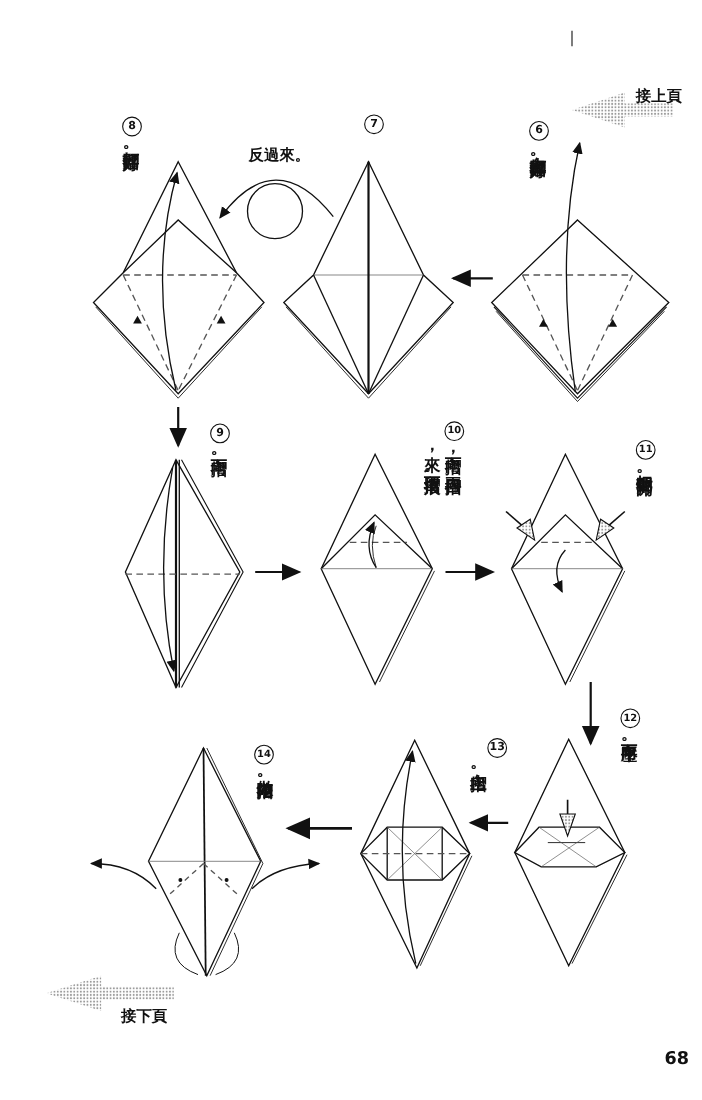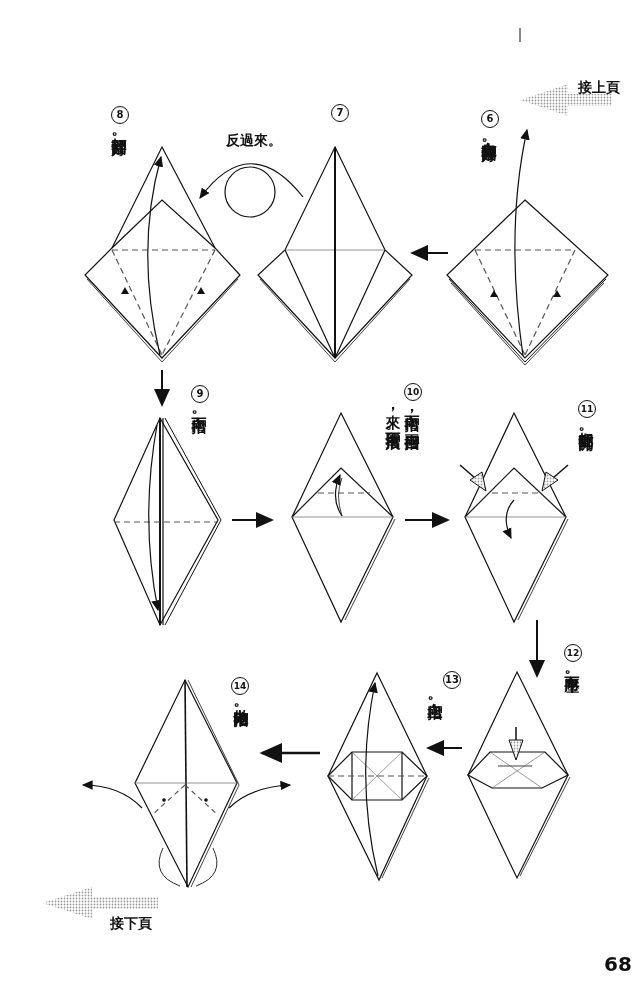--- a/index.html
+++ b/index.html
@@ -1,21 +1,21 @@
 <!DOCTYPE html>
 <html><head>
 <meta charset="utf-8">
 <style>
   html,body{margin:0;padding:0;background:#fff;}
   body{width:638px;height:1000px;position:relative;overflow:hidden;font-family:"DejaVu Sans",sans-serif;color:#111;}
   svg.diagrams{position:absolute;left:0;top:0;width:638px;height:1000px;}
   .vcap{position:absolute;writing-mode:vertical-rl;font-size:15px;font-weight:bold;line-height:16px;letter-spacing:1px;color:#111;}
   .num{position:absolute;width:16px;height:16px;border:1.5px solid #111;border-radius:50%;font-size:10px;font-weight:bold;text-align:center;line-height:16px;background:#fff;}
   .hcap{position:absolute;font-size:14px;font-weight:bold;white-space:nowrap;text-align:center;}
-  .pagenum{position:absolute;font-size:20px;font-weight:bold;font-family:"DejaVu Sans",sans-serif;}
+  .pagenum{position:absolute;font-size:16px;font-weight:bold;font-family:"DejaVu Sans",sans-serif;}
 </style>
 </head>
 <body>
 
 <svg class="diagrams" viewBox="0 0 638 1000" xmlns="http://www.w3.org/2000/svg">
   <defs>
     <marker id="ah" markerWidth="10" markerHeight="10" refX="8" refY="5" orient="auto">
       <path d="M0,1 L9,5 L0,9 Z" fill="#111"></path>
     </marker>
     <pattern id="dots" width="3" height="3" patternUnits="userSpaceOnUse">

